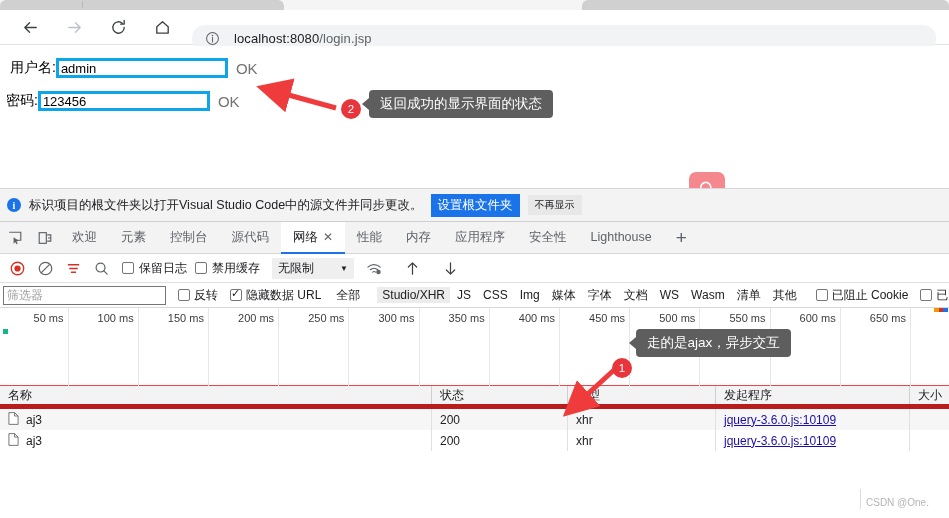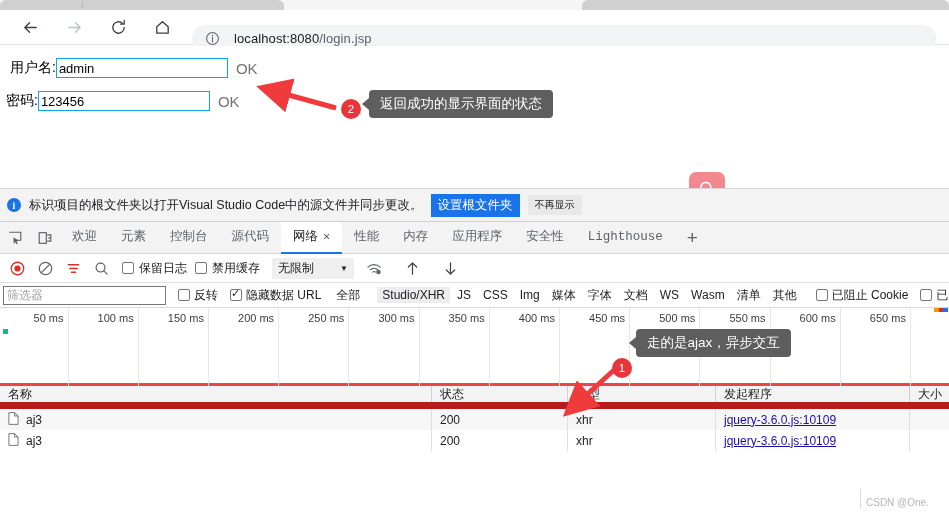--- a/index.html
+++ b/index.html
@@ -42,21 +42,21 @@
 
   
   #page {
     position:absolute; left:0; top:46px; width:949px; height:142px; background:#ffffff;
   }
   .form-row { position:absolute; display:flex; align-items:center; font-size:14px; }
   #row-user { left:10px; top:12px; }
   #row-pass { left:6px; top:45px; }
   .form-label { color:#000; font-size:14px; }
   .form-input {
-    border:1px solid #0ea5e9; background:#fff; height:20px;
+    border:3px solid #0ea5e9; background:#fff; height:20px;
     font-family:"Liberation Sans", sans-serif; font-size:13px; padding:0 2px;
     color:#000; outline:none;
   }
   #input-user { width:172px; }
   #input-pass { width:172px; }
   .ok-flag { color:#737373; font-size:15px; margin-left:8px; font-family:"Liberation Sans", sans-serif; }
 
   #search-btn {
     position:absolute; left:689px; top:126px; width:36px; height:36px;
     background:#f5888e; border-radius:7px; display:flex; align-items:center; justify-content:center;
@@ -80,21 +80,21 @@
 
   
   #devtools { position:absolute; left:0; top:222px; width:949px; height:296px; background:#fff; }
 
   #dt-tabbar {
     position:relative; height:32px; background:#f3f3f3; border-bottom:1px solid #d6d6d6;
     display:flex; align-items:center;
   }
   .dt-toolicon { width:30px; height:30px; display:flex; align-items:center; justify-content:center; cursor:pointer; }
   .dt-tab { font-size:12.5px; color:#5f6368; padding:0 12px; height:31px; line-height:31px; cursor:pointer;
-            white-space:nowrap; display:flex; align-items:center; gap:5px;font-family:Liberation Mono, monospace; }
+            white-space:nowrap; display:flex; align-items:center; gap:5px; }
   .dt-tab.active { color:#202124; background:#fff; border-bottom:2px solid #1a73e8; height:32px; line-height:32px; }
   .dt-tab .closex { font-size:12px; color:#5f6368; }
   .dt-tab .beaker { font-size:11px; }
   #dt-plus { font-size:19px; color:#5f6368; padding:0 12px; cursor:pointer; line-height:1; }
 
   #dt-netbar {
     position:relative; height:29px; background:#ffffff; border-bottom:1px solid #e0e0e0;
     display:flex; align-items:center; padding-left:4px; gap:2px;
   }
   .nb-icon { width:26px; height:26px; display:flex; align-items:center; justify-content:center; cursor:pointer; }
@@ -114,34 +114,34 @@
     width:165px; height:19px; border:1px solid #767676; background:#fff; font-size:12px;
     padding:0 3px; color:#202124; outline:none; font-family:"Liberation Sans", sans-serif;
   }
   #filter-input::placeholder { color:#a0a0a0; }
   .fb-check { display:flex; align-items:center; gap:4px; margin-left:12px; cursor:pointer; white-space:nowrap; }
   .fb-type { padding:1px 5px; cursor:pointer; white-space:nowrap; color:#202124; margin-left:2px; }
   .fb-type.sel { background:#ececec; }
   .fb-sep { width:1px; height:15px; background:#d2d2d2; margin:0 5px; }
 
   #dt-timeline {
-    position:relative; height:78px; background:#ffffff; border-bottom:3px solid #ef4444;
+    position:relative; height:78px; background:#ffffff; border-bottom:1px solid #ef4444;
   }
   #ruler { position:absolute; left:0; top:0; width:949px; height:78px; }
   .tickline { position:absolute; top:0; width:1px; height:78px; background:#e6e6e6; }
   .ticklabel { position:absolute; top:4px; font-size:11px; color:#3c3c3c; transform:translateX(-100%);
                padding-right:4px; white-space:nowrap; }
   #green-marker { position:absolute; left:3px; top:21px; width:5px; height:5px; background:#12b886; }
   #colorbar { position:absolute; right:1px; top:0px; width:14px; height:4px; display:flex; }
   #colorbar i { flex:1; height:4px; display:block; }
 
   
   #dt-table { position:relative; background:#fff; }
   .row { display:flex; height:21px; align-items:center; font-size:12px; }
-  .hdr { background:#f3f3f3; border-bottom:7px solid #b91c1c; color:#202124; height:23px; }
+  .hdr { background:#f3f3f3; border-bottom:5px solid #b91c1c; color:#202124; height:23px; }
   .cell { padding-left:8px; height:100%; display:flex; align-items:center; border-right:1px solid #e0e0e0;
           overflow:hidden; white-space:nowrap; }
   .hdr .cell { border-right:1px solid #cfcfcf; }
   .c-name { width:432px; flex:none; }
   .c-status { width:136px; flex:none; }
   .c-type { width:148px; flex:none; }
   .c-init { width:194px; flex:none; }
   .c-size { width:100px; flex:none; border-right:none; }
   .rowbody:nth-child(odd) { background:#f6f6f6; }
   .rowbody:nth-child(even) { background:#ffffff; }

